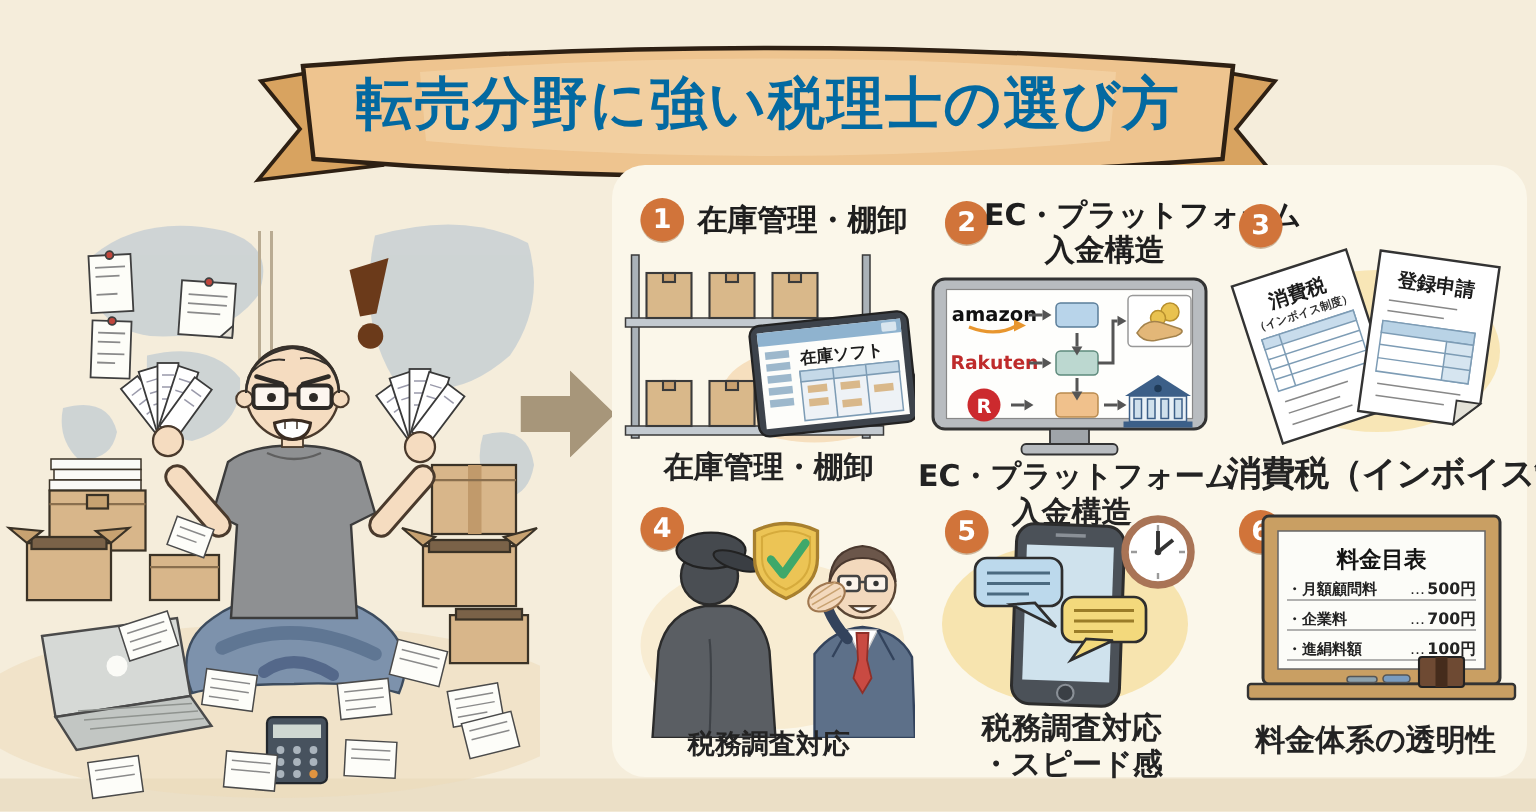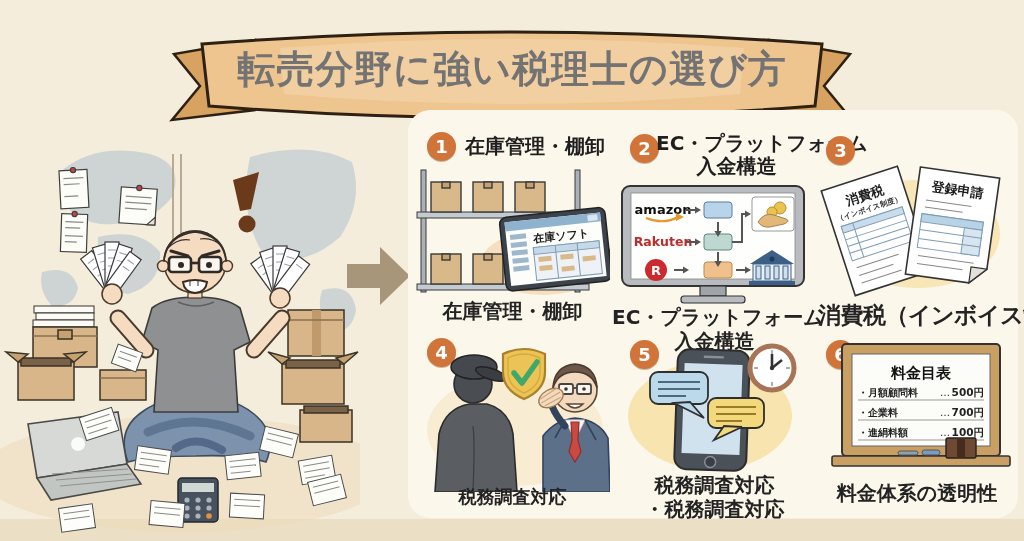--- a/index.html
+++ b/index.html
@@ -10,21 +10,21 @@
     font-family:"DejaVu Sans","Liberation Sans",sans-serif;
     color:#222;
   }
   .abs { position:absolute; }
   .floor-strip { left:0; top:519px; width:1024px; height:22px; background:#ebdfc6; }
 
   
   .banner-svg { left:160px; top:14px; width:704px; height:114px; }
   .banner-title {
     left:170px; top:44px; width:684px; text-align:center;
-    font-size:38px; font-weight:700; color:#737373; letter-spacing:1px;
+    font-size:38px; font-weight:700; color:#0369a1; letter-spacing:1px;
     white-space:nowrap;
   }
 
   
   .left-scene { left:0; top:112px; width:360px; height:429px; }
 
   
   .big-arrow { left:347px; top:247px; width:63px; height:58px; }
 
   
@@ -561,21 +561,21 @@
             <line x1="142" y1="28" x2="146" y2="28"></line>
             <line x1="174" y1="28" x2="178" y2="28"></line>
           </g>
         <line x1="160" y1="28" x2="160" y2="14" stroke="#333" stroke-width="2.6"></line>
         <line x1="160" y1="28" x2="170" y2="20" stroke="#333" stroke-width="2.6"></line>
         <circle cx="160" cy="28" r="2.2" fill="#333"></circle>
       </g>
     </svg>
     <div class="lbl" style="top:142px;">
       <div>税務調査対応</div>
-      <div>・税務調査対応</div>
+      <div>・スピード感</div>
     </div>
   </section>
 
   <section class="card" style="left:410px; top:222px; width:198px; height:185px;">
     <div class="badge" style="left:8px; top:8px;">6</div>
     <svg class="illus" style="left:0; top:8px;" width="198" height="140" viewBox="0 0 198 140">
       <g>
         <rect x="24" y="4" width="158" height="112" rx="4" fill="#c99f63" stroke="#333" stroke-width="2"></rect>
         <rect x="34" y="14" width="138" height="92" fill="#fcfcf8" stroke="#666" stroke-width="1"></rect>
         <text x="103" y="38" text-anchor="middle" font-size="15" font-weight="700" fill="#141414">料金目表</text>

